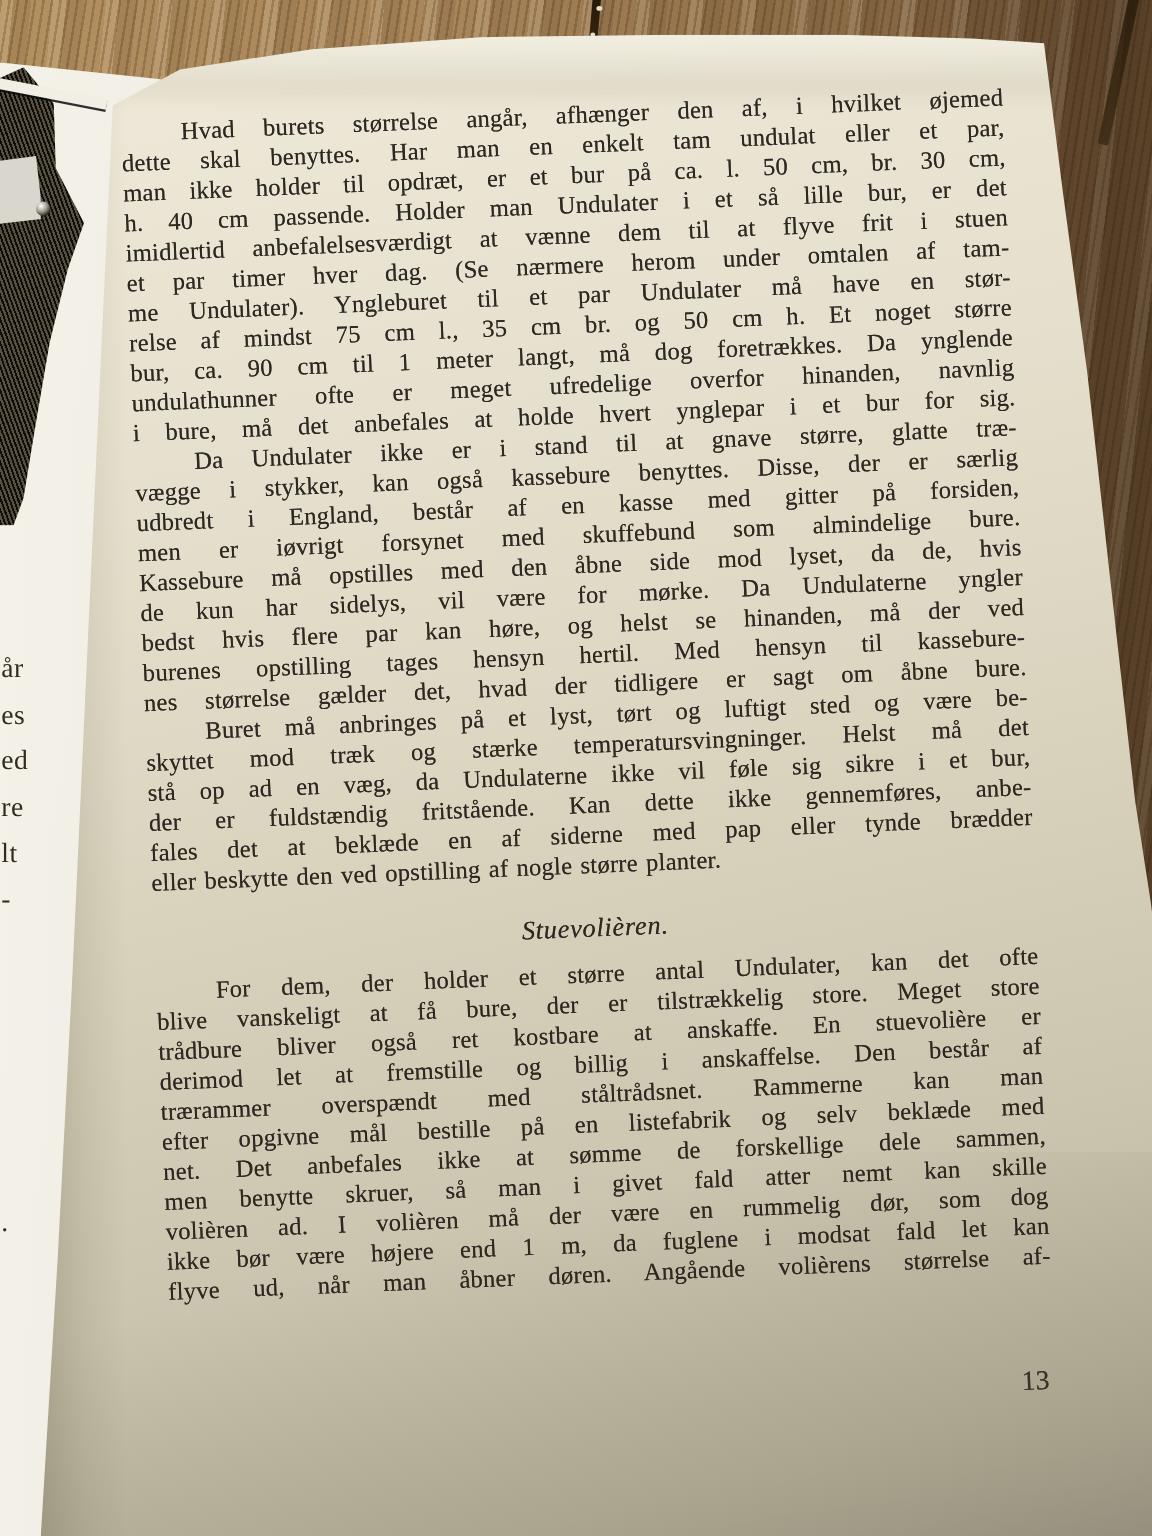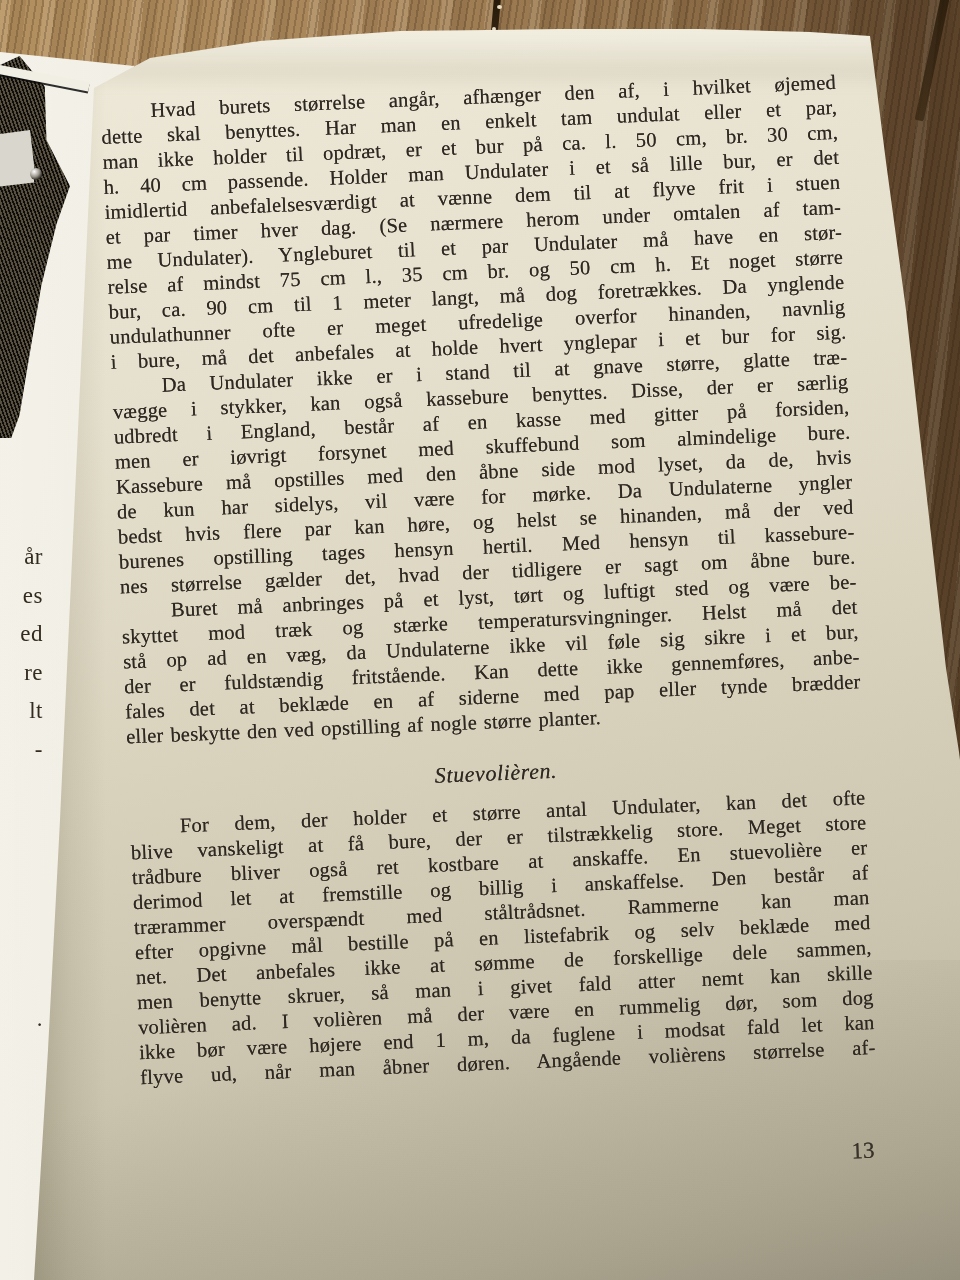--- a/index.html
+++ b/index.html
@@ -36,21 +36,21 @@
   .illu-stripe{position:absolute;left:-6px;top:16px;width:110px;height:9px;background:#f1eee3;
     transform:rotate(11deg);box-shadow:0 2px 0 rgba(10,10,10,0.85);}
   .illu-panel{position:absolute;left:0;top:74px;width:48px;height:58px;background:#d8d6cd;
     clip-path:polygon(0 10%,88% 0,100% 90%,0 100%);border-right:2px solid #15130f;}
   .illu-knob{position:absolute;left:44px;top:112px;width:12px;height:12px;border-radius:50%;
     background:radial-gradient(circle at 35% 30%,#ffffff,#9a958a 45%,#1c1a16 78%);}
 
   
   .fragments{position:absolute;left:1px;top:538px;width:42px;color:#342b20;
     font-size:23px;line-height:38.5px;letter-spacing:.5px;}
-  .fragments div{height:38.5px;overflow:visible;text-align:right;}
+  .fragments div{height:38.5px;overflow:visible;}
 
   
   .right-page{position:absolute;inset:0;
     background:linear-gradient(168deg,#eee9d8 4%,#e5e0cd 30%,#dad4bf 52%,#ccc6b0 74%,#b9b39d 94%,#aea896 100%);
     clip-path:polygon(94px 88px,150px 58px,260px 41px,400px 31px,560px 29px,700px 29px,810px 32px,870px 36px,
                       886px 162px,906px 310px,926px 490px,946px 668px,959px 752px,960px 760px,960px 1280px,
                       34px 1280px,48px 1050px,60px 820px,72px 560px,84px 300px);
     filter:drop-shadow(5px 5px 9px rgba(28,18,6,0.45)) drop-shadow(0 -1px 0 rgba(255,253,240,0.55));}
   .left-crease{position:absolute;left:28px;top:60px;width:78px;height:1220px;
     background:linear-gradient(to right, rgba(96,86,62,0.30), rgba(96,86,62,0.10) 55%, rgba(96,86,62,0) 100%);}

